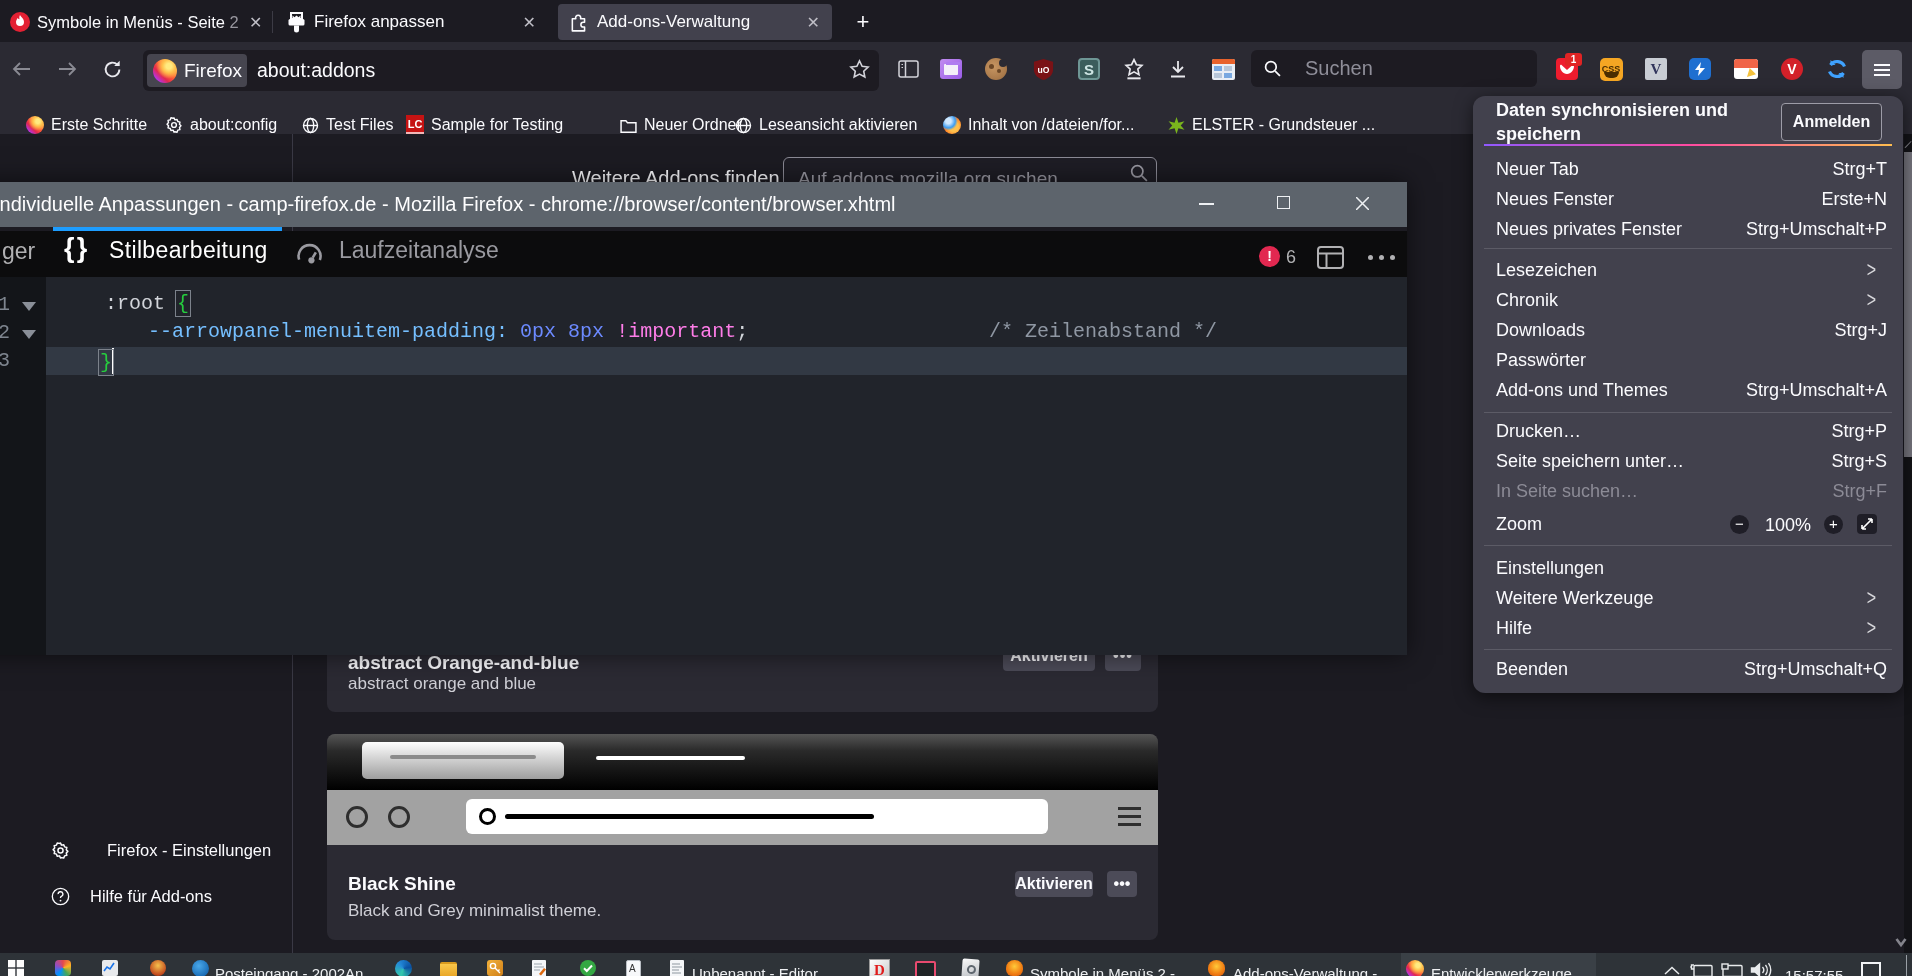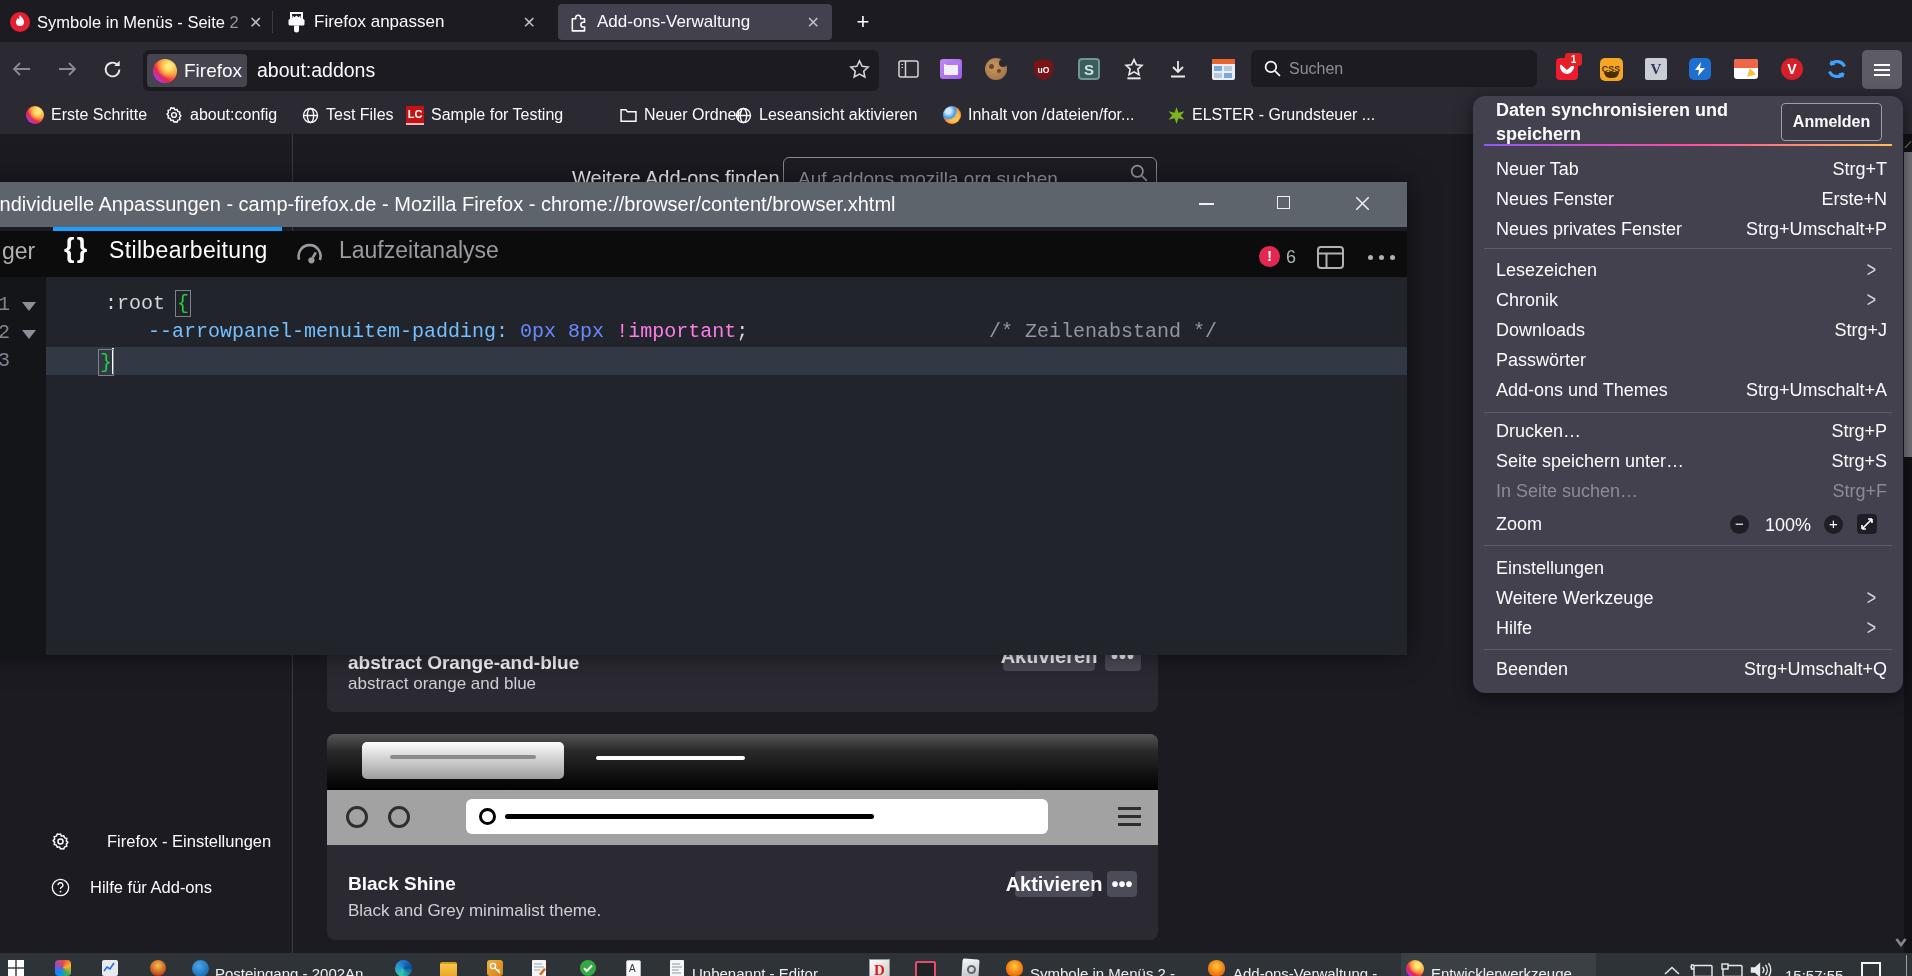--- a/index.html
+++ b/index.html
@@ -11,27 +11,27 @@
 .tabsep{top:11px;width:1px;height:22px;background:#3c3b45}
 
 #navbar{left:0;top:42px;width:1912px;height:54px;background:#2b2a33}
 #urlbar{left:143px;top:50px;width:736px;height:41px;background:#1d1b22;border-radius:6px}
 #chip{left:147px;top:54px;width:100px;height:33px;background:#46454f;border-radius:4px;display:flex;align-items:center}
 .navic{top:42px;height:54px;display:flex;align-items:center;justify-content:center}
 #searchbox{left:1251px;top:50px;width:286px;height:37px;background:#1d1b22;border-radius:6px;display:flex;align-items:center}
 #hamburger{left:1862px;top:50px;width:40px;height:39px;background:#5c5b66;border-radius:5px}
 
 #bmbar{left:0;top:96px;width:1912px;height:38px;background:#2b2a33}
-.bm{top:96px;height:38px;display:flex;align-items:center;font-size:16px;color:#fbfbfe;gap:7px}
+.bm{top:96px;height:38px;display:flex;align-items:flex-end;font-size:16px;color:#fbfbfe;gap:7px}
 
 #content{left:0;top:134px;width:1912px;height:820px;background:#1c1b22}
 .card{left:327px;width:831px;background:#2b2a33;border-radius:8px}
 .cardtitle{font-size:19px;font-weight:bold;color:#fbfbfe}
 .carddesc{font-size:17px;color:#cfcfd6}
-.btn{background:#4c4b58;border-radius:4px;color:#fbfbfe;font-size:20px;font-weight:bold;display:flex;align-items:center;justify-content:center}
+.btn{background:#4c4b58;border-radius:4px;color:#fbfbfe;font-size:16px;font-weight:bold;display:flex;align-items:center;justify-content:center}
 
 #dt{left:-48px;top:182px;width:1455px;height:473px;box-shadow:0 0 24px rgba(0,0,0,.55)}
 #dt-title{left:0;top:0;width:1455px;height:45px;background:#5d646c}
 #dt-tools{left:0;top:49px;width:1455px;height:46px;background:#0c0c0d}
 #dt-blue{left:101px;top:45px;width:229px;height:4px;background:#1d9dff}
 #dt-code{left:0;top:95px;width:1455px;height:378px;background:#21242b;font-family:"Liberation Mono",monospace;font-size:20px}
 #dt-gutter{left:0;top:0;width:94px;height:378px;background:#131519}
 .lnum{color:#7e858f;font-family:"Liberation Mono",monospace;font-size:20px}
 .fold{width:0;height:0;border-left:7px solid transparent;border-right:7px solid transparent;border-top:9px solid #8a8f98}
 
@@ -154,21 +154,21 @@
       <div style="position:absolute;left:2px;top:14px;width:8px;height:5px;background:#b8c7da"></div>
       <div style="position:absolute;left:12px;top:14px;width:8px;height:5px;background:#79a8e0"></div>
     </div>
   </div>
 
 <div class="abs" id="searchbox">
   <svg style="margin-left:13px" width="17" height="17" viewBox="0 0 16 16" fill="none" stroke="#fbfbfe" stroke-width="1.6">
       <circle cx="6.5" cy="6.5" r="5"></circle>
       <path d="M10.5 10.5L15 15"></path>
     </svg>
-  <span style="margin-left:8px;font-size:16px;color:#8f8e99">Suchen</span>
+  <span style="margin-left:24px;font-size:20px;color:#8f8e99">Suchen</span>
 </div>
 
 <div class="abs navic" style="left:1554px;width:26px">
     <div style="width:22px;height:22px;border-radius:4px;background:#ee1c2e;position:relative">
       <svg style="position:absolute;left:3px;top:6px" width="16" height="12" viewBox="0 0 16 12" fill="#fff">
         <path d="M1 2c0-1 1-1.5 1.8-.8L8 6l5.2-4.8C14 .5 15 1 15 2c0 4-3 8-7 8S1 6 1 2z"></path>
       </svg>
       <div style="position:absolute;right:-4px;top:-5px;min-width:13px;height:13px;border-radius:3px;background:#e02424;color:#fff;font-size:10px;font-weight:bold;display:flex;align-items:center;justify-content:center;padding:0 2px">1</div>
     </div>
   </div>

